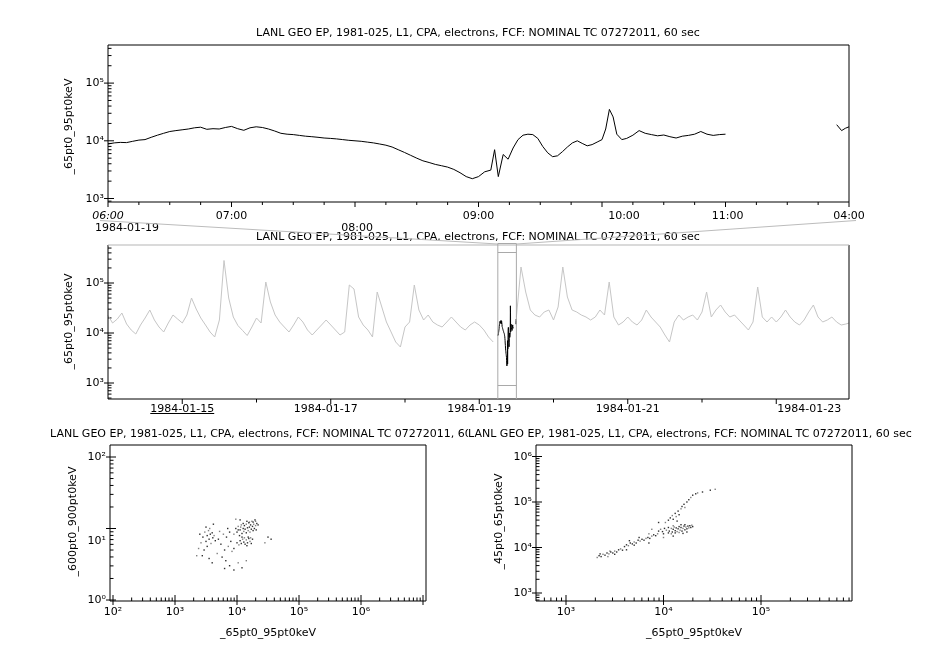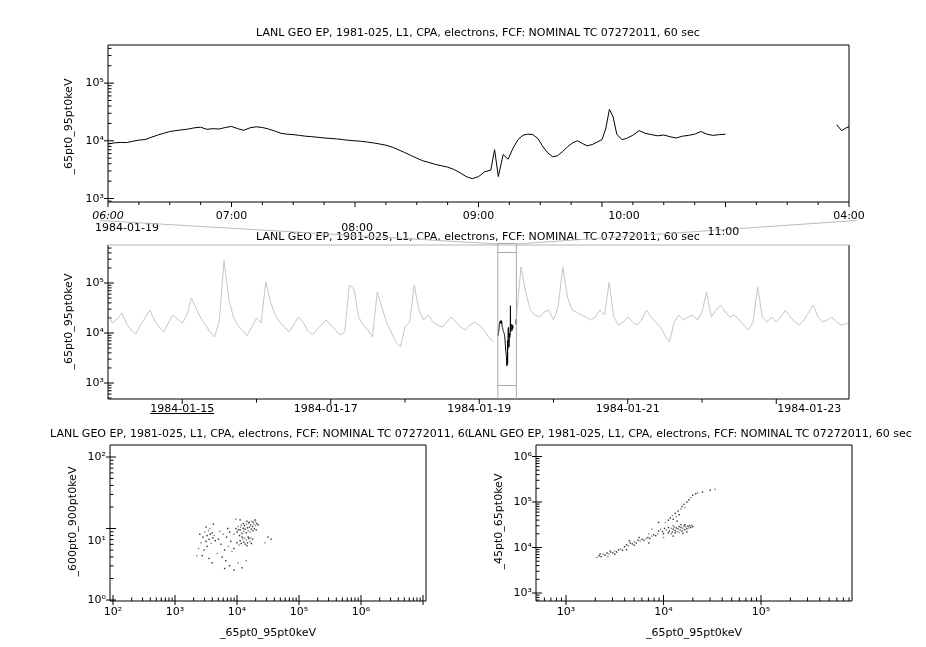--- a/index.html
+++ b/index.html
@@ -525,21 +525,21 @@
     </svg>
 
 <div class="lbl rt" style="left: 74px; top: 191.5px;">10³</div>
     <div class="lbl rt" style="left: 74px; top: 133.8px;">10⁴</div>
     <div class="lbl rt" style="left: 74px; top: 76.1px;">10⁵</div>
     <div class="lbl " style="left: 90px; top: 209px; width: 36px; text-align: center; font-style: italic;">06:00</div>
     <div class="lbl " style="left: 213.5px; top: 209px; width: 36px; text-align: center;">07:00</div>
     <div class="lbl " style="left: 337px; top: 221px; width: 36px; text-align: right;">08:00</div>
     <div class="lbl " style="left: 460.5px; top: 209px; width: 36px; text-align: center;">09:00</div>
     <div class="lbl " style="left: 584px; top: 209px; width: 36px; text-align: center; margin-left: 22px;">10:00</div>
-    <div class="lbl " style="left: 707.5px; top: 225px; width: 36px; text-align: left;">11:00</div>
+    <div class="lbl " style="left: 707.5px; top: 209px; width: 36px; text-align: right;">11:00</div>
     <div class="lbl " style="left: 831px; top: 209px; width: 36px; text-align: center;">04:00</div>
     <div class="lbl rt" style="left: 74px; top: 376px;">10³</div>
     <div class="lbl rt" style="left: 74px; top: 326px;">10⁴</div>
     <div class="lbl rt" style="left: 74px; top: 276px;">10⁵</div>
     <div class="lbl " style="left: 145.25px; top: 402px; width: 74px; text-align: center; text-decoration: underline;">1984-01-15</div>
     <div class="lbl " style="left: 293.75px; top: 402px; width: 74px; text-align: left;">1984-01-17</div>
     <div class="lbl " style="left: 442.25px; top: 402px; width: 74px; text-align: center;">1984-01-19</div>
     <div class="lbl " style="left: 590.75px; top: 402px; width: 74px; text-align: center;">1984-01-21</div>
     <div class="lbl " style="left: 739.25px; top: 402px; width: 74px; text-align: right; margin-left: 28px;">1984-01-23</div>
     <div class="lbl ctr2" style="left: 99px; top: 605px; width: 28px; text-align: center;">10²</div>

